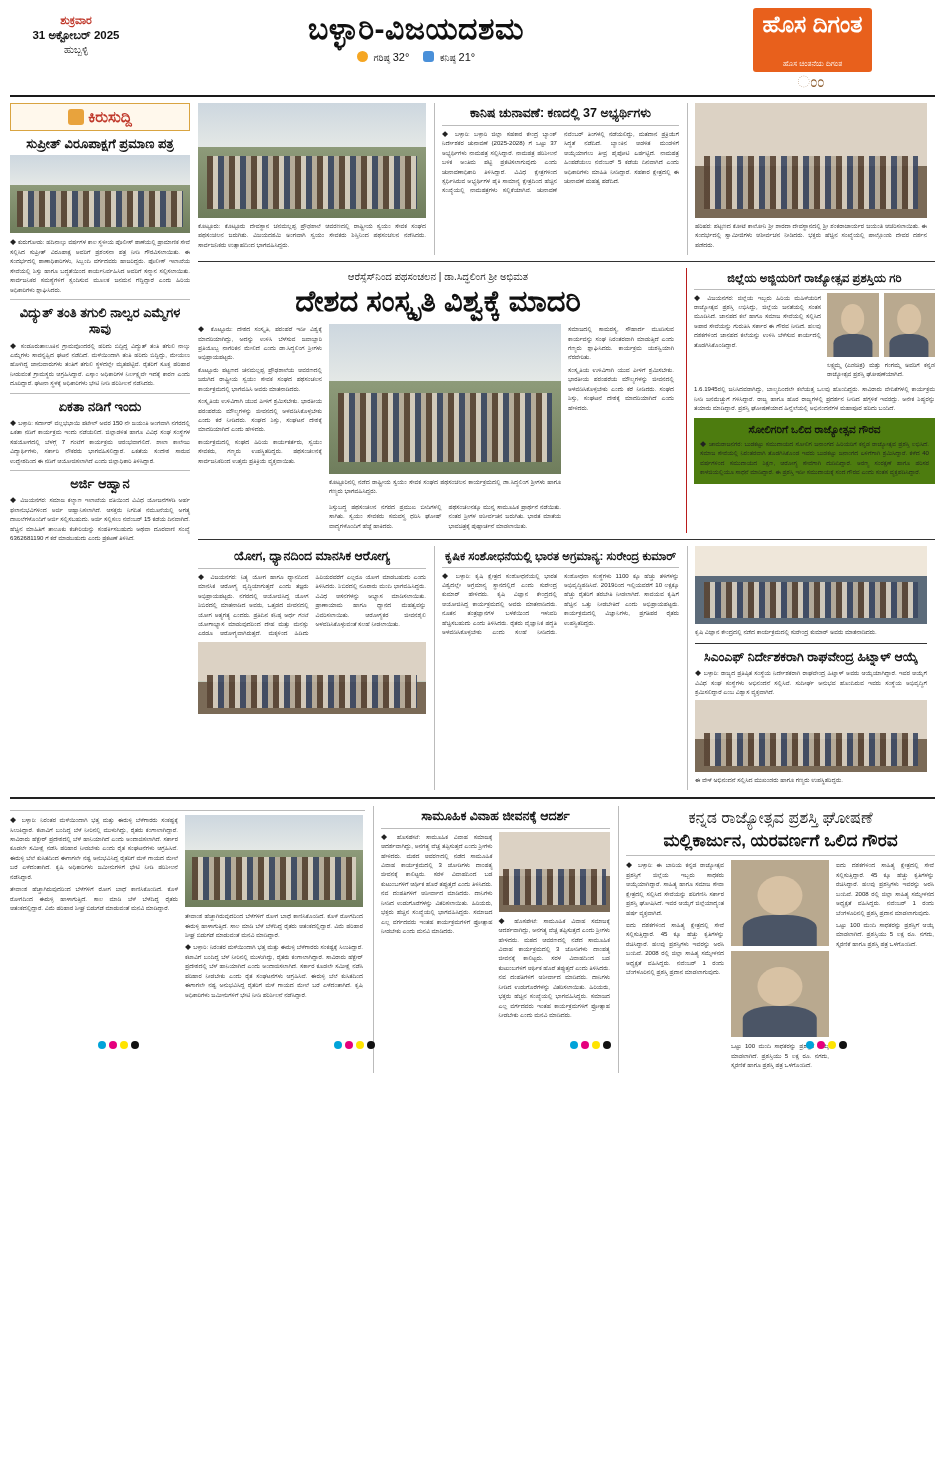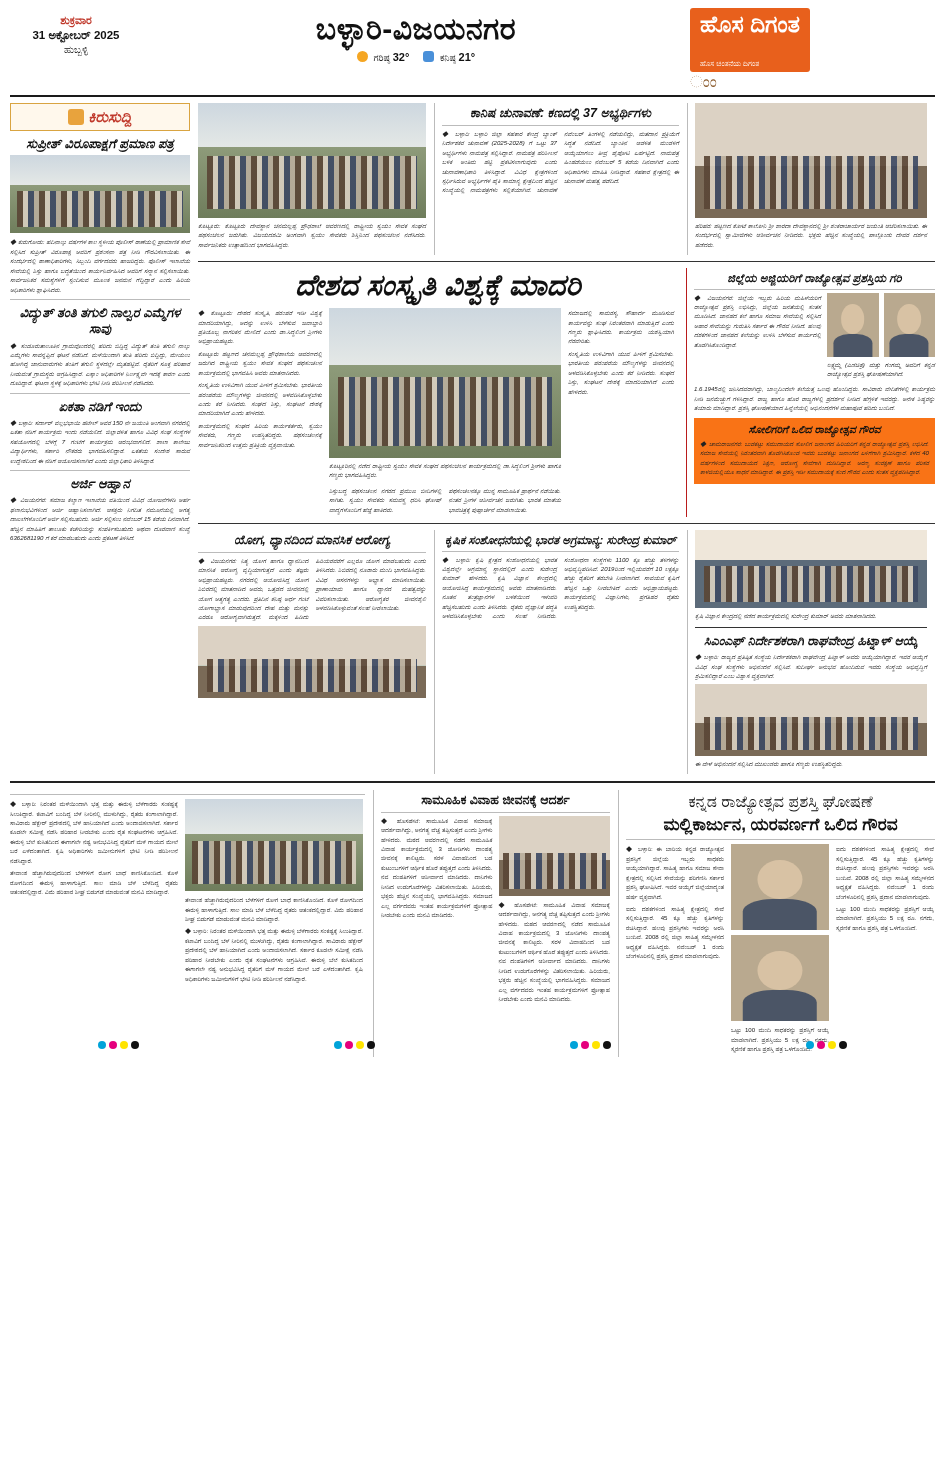--- a/index.html
+++ b/index.html
@@ -15,31 +15,31 @@
 
   
   .masthead { display:flex; align-items:flex-start; border-bottom:2px solid #1a1a1a; padding-bottom:4px; }
   .md-date { width:132px; text-align:center; padding-top:8px; }
   .md-date .day { color:#c0392b; font-weight:bold; font-size:11px; }
   .md-date .date { font-size:11.5px; font-weight:bold; margin-top:2px; }
   .md-date .place { font-size:10px; margin-top:2px; }
   .md-center { flex:1; text-align:center; }
   .md-center .edition { font-size:30px; font-weight:bold; letter-spacing:.5px; color:#111; margin-top:6px; }
   .md-weather { display:flex; justify-content:center; gap:14px; margin-top:4px; font-size:9.5px; }
-  .md-weather span.v { font-weight:bold; font-size:11px; }
+  .md-weather span.v { font-weight:normal; font-size:11px; }
   .wicon { display:inline-block; width:11px; height:11px; border-radius:50%; background:#f5a623; margin-right:3px; vertical-align:-1px;}
   .wicon.b { background:#4a90d9; border-radius:3px;}
-  .md-logo { width:245px; text-align:left; padding-top:2px; }
+  .md-logo { width:245px; text-align:center; padding-top:2px; }
   .logo-box { display:inline-block; background:#e8601c; color:#fff; padding:4px 10px 3px 10px; border-radius:3px;}
   .logo-box .lg { font-size:23px; font-weight:bold; line-height:1.05; }
   .logo-box .sm { font-size:7.5px;margin-top:23px; }
   .logo-sub { font-size:16px; color:#8b5a2b; letter-spacing:3px; margin-top:1px; }
 
   
-  .content { display:flex; gap:8px; margin-top:6px;font-style:italic; }
+  .content { display:flex; gap:8px; margin-top:6px; }
   .col { }
   .c1 { width:180px; }
   h2.head2 { font-size:13px; line-height:1.25; margin:3px 0; font-weight:bold; }
   .kicker { font-size:10px; text-align:center; margin:3px 0; }
   .big-head { font-size:29px; text-align:center; font-weight:bold; line-height:1.1; margin:2px 0 6px 0;}
 
   p.body { font-size:6.1px; line-height:1.55; text-align:justify; margin:0 0 3px 0; color:#222; }
   .cap { font-size:6.2px; line-height:1.5; text-align:justify; margin-top:3px; color:#222; }
 
   .hr { border-top:1px solid #333; margin:6px 0; }
@@ -54,21 +54,21 @@
   .photo.indoor .sky { background:#dcd2c4; height:55%;}
   .photo.indoor .ground { background:#7a6a57; height:45%;}
   .photo.sat .sky { background:#efe7da; }
   .photo.sat .ground { background:#5c6b7a; }
 
   .portrait { background:#b9a98f; position:relative; overflow:hidden;}
   .portrait::before{ content:""; position:absolute; left:50%; top:18%; width:46%; height:46%; transform:translateX(-50%); border-radius:50%; background:#d8c2a4;}
   .portrait::after{ content:""; position:absolute; left:50%; bottom:0; width:76%; height:36%; transform:translateX(-50%); border-radius:40% 40% 0 0; background:#4b5566;}
 
   .shade { background:#fdf3e3; padding:5px 6px; }
-  .shade.orange { background:#f97316; }
+  .shade.orange { background:#4d7c0f; }
 
   .box-head { font-size:11.5px; font-weight:bold; text-align:center; margin-bottom:3px; }
   .box-head.sm { font-size:10.5px; }
 
   .sirusuddi { border:1px solid #d9a441; padding:4px 5px; background:#fff8ec; }
   .sirusuddi .t { text-align:center; font-size:15px; font-weight:bold; color:#c0392b; }
   .sirusuddi .t .ico { display:inline-block; width:16px;height:16px;border-radius:3px;background:#e8a33d;margin-right:4px;vertical-align:-3px;}
 
   .two-col { column-count:2; column-gap:7px; }
 
@@ -84,21 +84,21 @@
 
 <div class="page">
 
   <div class="masthead">
     <div class="md-date">
       <div class="day">ಶುಕ್ರವಾರ</div>
       <div class="date">31 ಅಕ್ಟೋಬರ್ 2025</div>
       <div class="place">ಹುಬ್ಬಳ್ಳಿ</div>
     </div>
     <div class="md-center">
-      <div class="edition">ಬಳ್ಳಾರಿ-ವಿಜಯನಗರ</div>
+      <div class="edition">ಬಳ್ಳಾರಿ-ವಿಜಯದಶಮ</div>
       <div class="md-weather">
         <span>
           <span class="wicon"></span>
           <span>ಗರಿಷ್ಠ</span>
           <span class="v">32°</span>
         </span>
         <span>
           <span class="wicon b"></span>
           <span>ಕನಿಷ್ಠ</span>
           <span class="v">21°</span>
@@ -166,20 +166,21 @@
           </div>
           <p class="cap">ಹರಿಹರ: ಪಟ್ಟಣದ ಕೋಟೆ ಕಾಲೋನಿ ಶ್ರೀ ಶಾರದಾ ದೇವಸ್ಥಾನದಲ್ಲಿ ಶ್ರೀ ಶಂಕರಾಚಾರ್ಯರ ಜಯಂತಿ ಆಚರಿಸಲಾಯಿತು. ಈ ಸಂದರ್ಭದಲ್ಲಿ ಸ್ವಾಮೀಜಿಗಳು ಆಶೀರ್ವಚನ ನೀಡಿದರು. ಭಕ್ತರು ಹೆಚ್ಚಿನ ಸಂಖ್ಯೆಯಲ್ಲಿ ಪಾಲ್ಗೊಂಡು ದೇವರ ದರ್ಶನ ಪಡೆದರು.</p>
         </div>
       </div>
 
       <div class="hr"></div>
 
       <div style="display:flex; gap:8px;">
 
         <div style="width:480px">
+          <div class="kicker">ಆರೆಸ್ಸೆಸ್‌ನಿಂದ ಪಥಸಂಚಲನ | ಡಾ.ಸಿದ್ಧಲಿಂಗ ಶ್ರೀ ಅಭಿಮತ</div>
           <div class="big-head">ದೇಶದ ಸಂಸ್ಕೃತಿ ವಿಶ್ವಕ್ಕೆ ಮಾದರಿ</div>
           <div style="display:flex; gap:7px;">
             <div style="width:124px">
               <p class="body">◆ ಕೊಟ್ಟೂರು: ದೇಶದ ಸಂಸ್ಕೃತಿ, ಪರಂಪರೆ ಇಡೀ ವಿಶ್ವಕ್ಕೆ ಮಾದರಿಯಾಗಿದ್ದು, ಅದನ್ನು ಉಳಿಸಿ ಬೆಳೆಸುವ ಜವಾಬ್ದಾರಿ ಪ್ರತಿಯೊಬ್ಬ ನಾಗರಿಕನ ಮೇಲಿದೆ ಎಂದು ಡಾ.ಸಿದ್ಧಲಿಂಗ ಶ್ರೀಗಳು ಅಭಿಪ್ರಾಯಪಟ್ಟರು.</p>
               <p class="body">ಕೊಟ್ಟೂರು ಪಟ್ಟಣದ ಚನಮಲ್ಲಪ್ಪ ಪ್ರೌಢಶಾಲೆಯ ಆವರಣದಲ್ಲಿ ಜರುಗಿದ ರಾಷ್ಟ್ರೀಯ ಸ್ವಯಂ ಸೇವಕ ಸಂಘದ ಪಥಸಂಚಲನ ಕಾರ್ಯಕ್ರಮದಲ್ಲಿ ಭಾಗವಹಿಸಿ ಅವರು ಮಾತನಾಡಿದರು.</p>
               <p class="body">ಸಂಸ್ಕೃತಿಯ ಉಳಿವಿಗಾಗಿ ಯುವ ಪೀಳಿಗೆ ಶ್ರಮಿಸಬೇಕು. ಭಾರತೀಯ ಪರಂಪರೆಯ ಮೌಲ್ಯಗಳನ್ನು ಜೀವನದಲ್ಲಿ ಅಳವಡಿಸಿಕೊಳ್ಳಬೇಕು ಎಂದು ಕರೆ ನೀಡಿದರು. ಸಂಘದ ಶಿಸ್ತು, ಸಂಘಟನೆ ದೇಶಕ್ಕೆ ಮಾದರಿಯಾಗಿದೆ ಎಂದು ಹೇಳಿದರು.</p>
               <p class="body">ಕಾರ್ಯಕ್ರಮದಲ್ಲಿ ಸಂಘದ ಹಿರಿಯ ಕಾರ್ಯಕರ್ತರು, ಸ್ವಯಂ ಸೇವಕರು, ಗಣ್ಯರು ಉಪಸ್ಥಿತರಿದ್ದರು. ಪಥಸಂಚಲನಕ್ಕೆ ಸಾರ್ವಜನಿಕರಿಂದ ಉತ್ತಮ ಪ್ರತಿಕ್ರಿಯೆ ವ್ಯಕ್ತವಾಯಿತು.</p>
             </div>
             <div style="width:232px">
               <div class="photo" style="height:150px">

